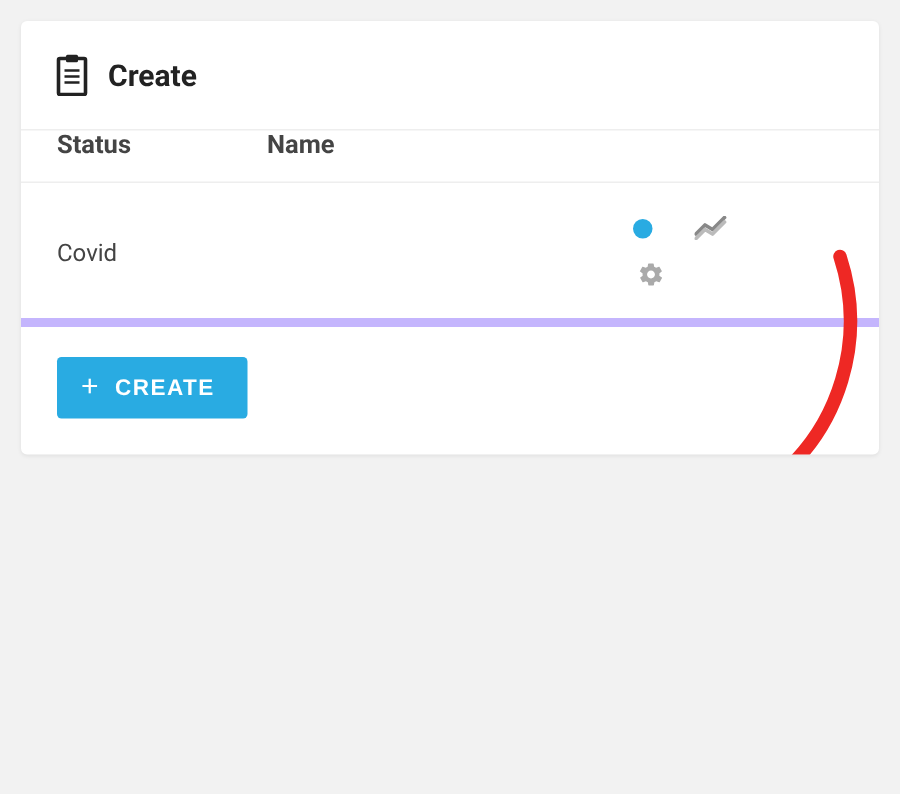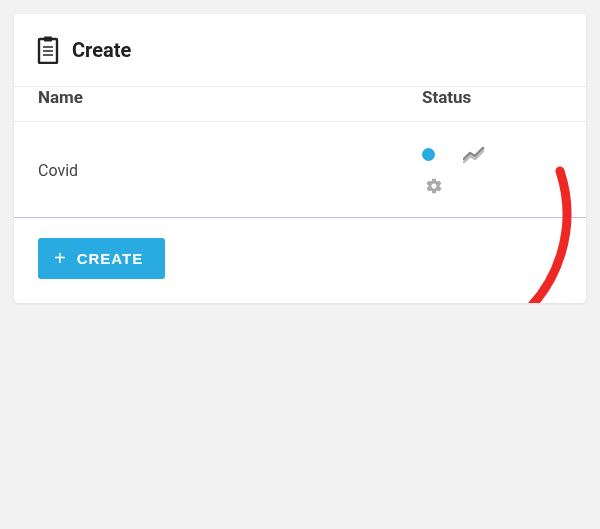--- a/index.html
+++ b/index.html
@@ -50,21 +50,21 @@
     font-size: 17px;
     font-weight: 700;
     color: #444;
   }
   .col-name { flex: 1; }
   .col-status { width: 140px; }
   .tbl-row {
     display: flex;
     align-items: center;
     padding: 20px 24px 18px 24px;
-    border-bottom: 1px solid #c4b5fd;
+    border-bottom: 6px solid #c4b5fd;
     min-height: 96px;
   }
   .tbl-row .row-name {
     flex: 1;
     font-size: 16px;
     color: #444;
   }
   .row-status {
     width: 140px;
     display: flex;
@@ -139,22 +139,22 @@
         <line x1="7" y1="15" x2="17" y2="15" stroke="#222" stroke-width="1.6"></line>
         <line x1="7" y1="19" x2="17" y2="19" stroke="#222" stroke-width="1.6"></line>
       </svg>
     </span>
     <span class="title">Create</span>
   </div>
 
 
   <div class="tbl">
     <div class="tbl-head">
+      <div class="col col-status">Status</div>
       <div class="col col-name">Name</div>
-      <div class="col col-status">Status</div>
     </div>
 
     <div class="tbl-row">
       <div class="row-name">Covid</div>
       <div class="row-status">
         <div class="status-line1">
           <span class="status-dot"></span>
           <span class="chart-icon">
             <svg width="22" height="16" viewBox="0 0 22 16">
               <polyline points="1,12 7,6 12,9 20,1" fill="none" stroke="#888" stroke-width="2.5" stroke-linejoin="round" stroke-linecap="round"></polyline>

